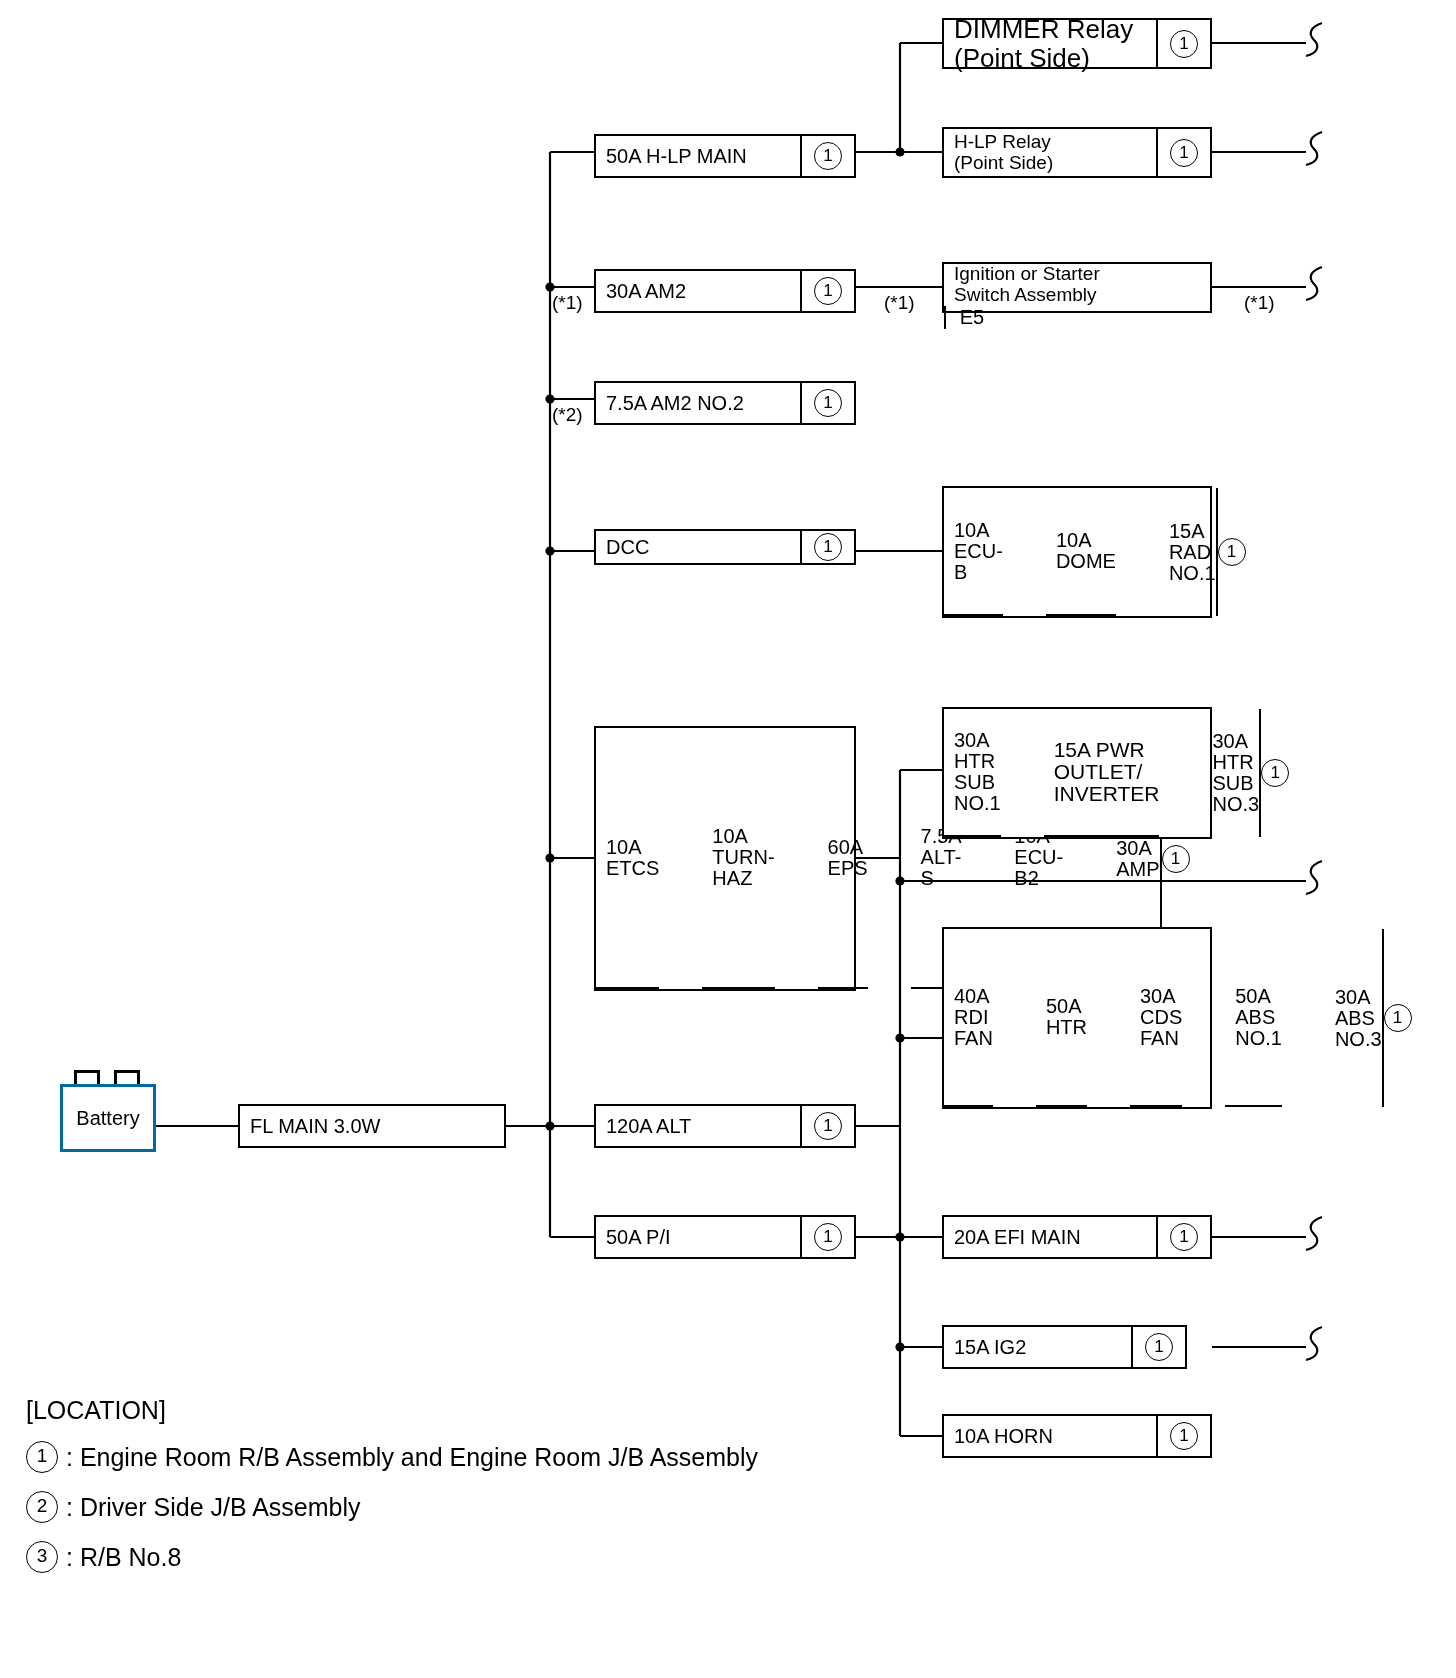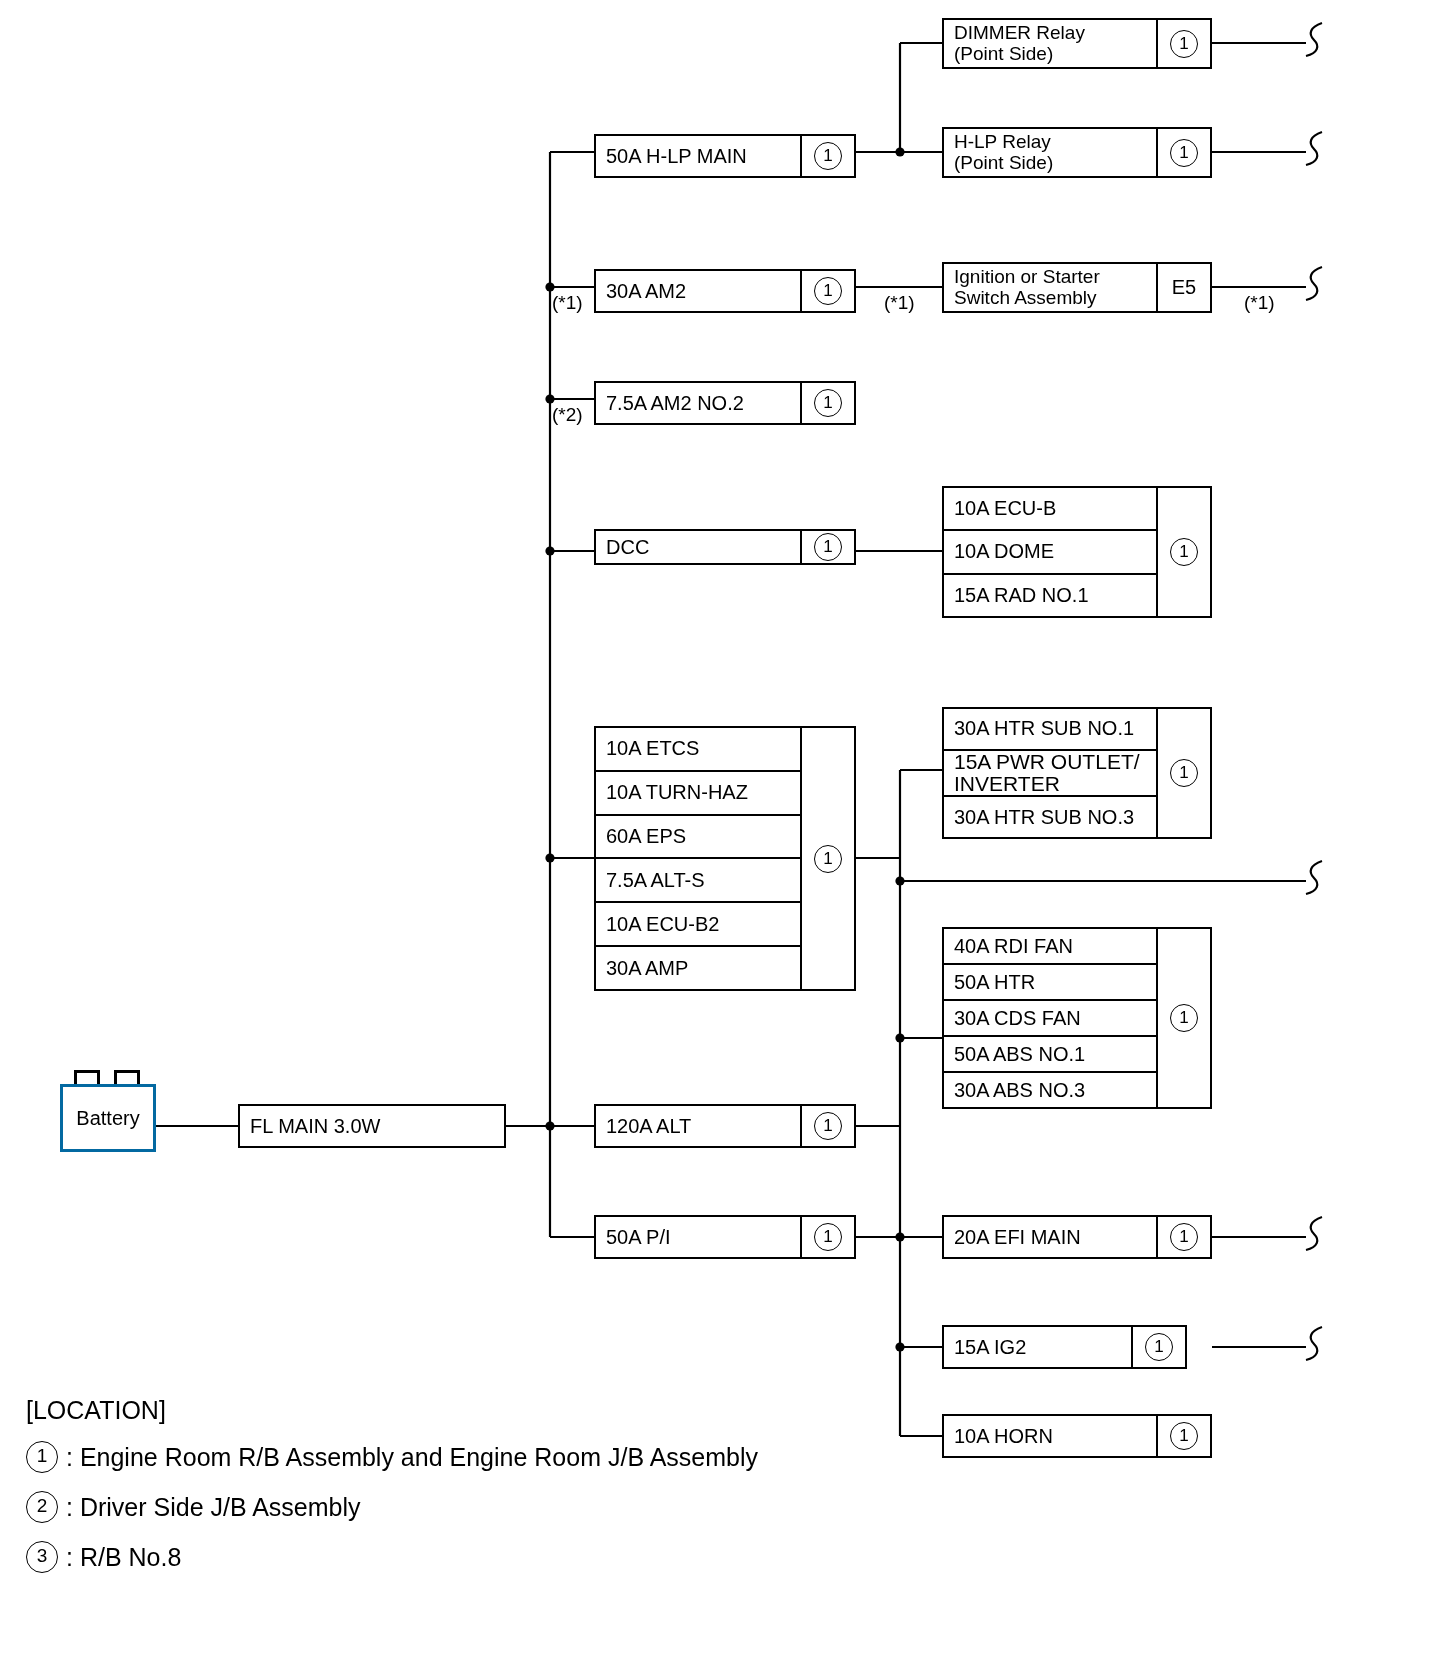--- a/index.html
+++ b/index.html
@@ -5,21 +5,21 @@
   html,body{margin:0;padding:0;background:#ffffff;}
   body{font-family:"Liberation Sans", sans-serif;}
   #page{position:relative;width:1456px;height:1678px;background:#fff;overflow:hidden;}
   svg.wires{position:absolute;left:0;top:0;width:1456px;height:1678px;pointer-events:none;}
 
   .box{position:absolute;box-sizing:border-box;border:2.5px solid #000;background:#fff;display:flex;align-items:stretch;}
   .box .label{flex:1;display:flex;align-items:center;padding-left:10px;font-size:20px;color:#000;line-height:1.1;white-space:pre-line;}
   .box .loc{width:52px;border-left:2.5px solid #000;display:flex;align-items:center;justify-content:center;font-size:20px;}
 
   .stack{position:absolute;box-sizing:border-box;border:2.5px solid #000;background:#fff;display:flex;}
-  .stack .rows{flex:1;display:flex;flex-direction:column;}
+  .stack .rows{flex:1;display:flex;flex-direction:row;gap:43px;}
   .stack .row{flex:1;display:flex;align-items:center;padding-left:10px;font-size:20px;border-bottom:2.5px solid #000;line-height:1.05;white-space:pre-line;}
   .stack .row:last-child{border-bottom:none;}
   .stack .loc{width:52px;border-left:2.5px solid #000;display:flex;align-items:center;justify-content:center;font-size:20px;}
 
   .circnum{display:inline-block;width:26px;height:26px;border:1.6px solid #000;border-radius:50%;
            font-size:17px;line-height:25px;text-align:center;}
 
   .battery{position:absolute;}
   .battery .body{position:absolute;left:0;top:14px;width:96px;height:68px;border:3px solid #0369a1;box-sizing:border-box;background:#fff;
                  display:flex;align-items:center;justify-content:center;font-size:20px;}
@@ -163,36 +163,36 @@
   </div>
 
   <div class="box" style="left:594px;top:1215px;width:262px;height:44px;">
     <div class="label">50A P/I</div>
     <div class="loc">
       <span class="circnum">1</span>
     </div>
   </div>
 
   <div class="box" style="left:942px;top:18px;width:270px;height:51px;">
-    <div class="label" style="font-size:19px;">DIMMER Relay
+    <div class="label" style="font-size:26px;">DIMMER Relay
 (Point Side)</div>
     <div class="loc">
       <span class="circnum">1</span>
     </div>
   </div>
 
   <div class="box" style="left:942px;top:127px;width:270px;height:51px;">
     <div class="label" style="font-size:19px;">H-LP Relay
 (Point Side)</div>
     <div class="loc">
       <span class="circnum">1</span>
     </div>
   </div>
 
-  <div class="box" style="left:942px;top:262px;width:270px;height:51px;">
+  <div class="box" style="left:942px;top:262px;width:270px;height:51px;flex-direction:column;">
     <div class="label" style="font-size:19px;">Ignition or Starter
 Switch Assembly</div>
     <div class="loc">
       <span>E5</span>
     </div>
   </div>
 
   <div class="box" style="left:942px;top:1215px;width:270px;height:44px;">
     <div class="label">20A EFI MAIN</div>
     <div class="loc">

